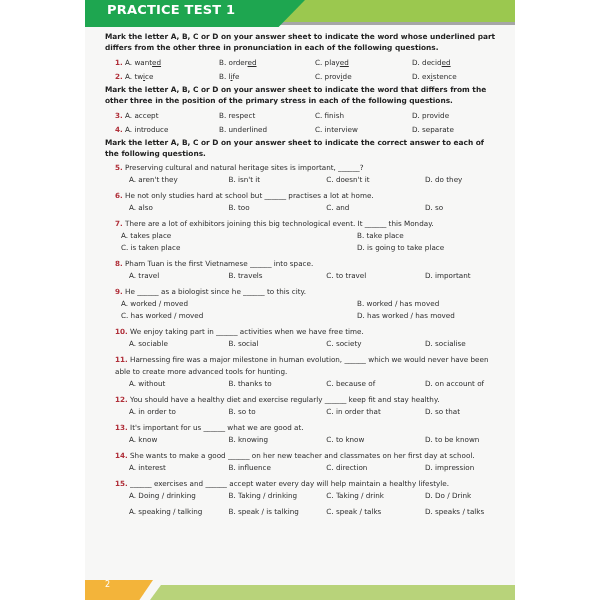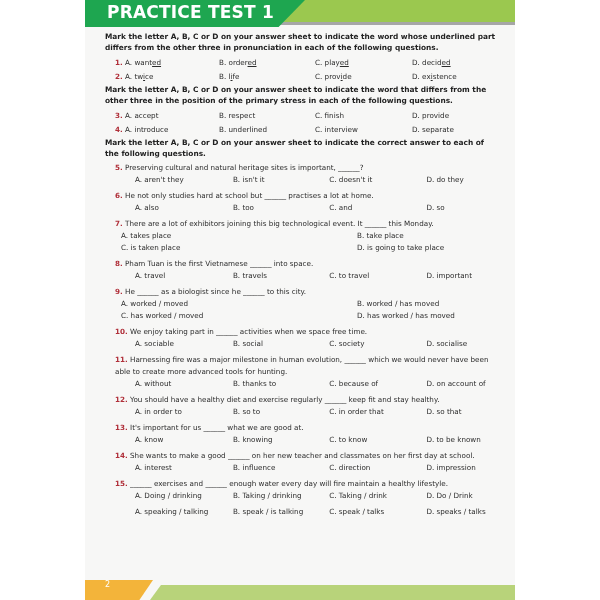--- a/index.html
+++ b/index.html
@@ -5,31 +5,31 @@
   html, body { margin:0; padding:0; }
   body { width:600px; height:600px; background:#ffffff; position:relative; overflow:hidden;
          font-family:"DejaVu Sans", sans-serif; color:#2b2b2b; }
   .page { position:absolute; left:85px; top:0; width:430px; height:600px; background:#f7f7f6; }
   .hdr { position:absolute; left:85px; top:0; width:430px; height:27px; }
   .hdr .lime { position:absolute; left:0; top:0; width:430px; height:22px; background:#9bc84f; }
   .hdr .grey { position:absolute; left:190px; top:22px; width:240px; height:3px; background:#a6a6a6; }
   .hdr .green { position:absolute; left:0; top:0; width:220px; height:27px; background:#1ea650;
                 clip-path:polygon(0 0, 100% 0, 88% 100%, 0 100%); }
   .hdr .title { position:absolute; left:22px; top:2px; font-family:"DejaVu Sans", sans-serif; font-weight:bold;
-                font-size:17px; color:#ffffff; letter-spacing:0.2px; }
+                font-size:13px; color:#ffffff; letter-spacing:0.2px; }
   .content { position:absolute; left:105px; top:31px; width:392px; font-size:7.2px; line-height:12px; }
   .instr { font-weight:bold; font-size:7.4px; line-height:11px; color:#222; margin:0 0 3px 0; }
   .q { position:relative; margin-left:10px; }
   .row4 { display:flex; height:14px; align-items:center; }
   .row4 > div { flex:none; }
   .c1 { width:104px; } .c2 { width:96px; } .c3 { width:97px; } .c4 { width:90px; }
   .num { color:#b0303a; font-weight:bold; }
   .stem { height:12px; }
   .stem2 { line-height:12px; }
-  .opts { display:flex; height:12px; margin-left:20px;gap:21px; }
+  .opts { display:flex; height:12px; margin-left:14px;gap:21px; }
   .opts2 { display:flex; height:12px; margin-left:6px;gap:36px; }
   .opts2 > div:first-child { width:200px; }
   .gap { height:4px; }
   u { text-decoration:underline; text-underline-offset:1px; }
   .footer-orange { position:absolute; left:85px; top:580px; width:68px; height:20px; background:#f3b43a;
                    clip-path:polygon(0 0, 100% 0, 80% 100%, 0 100%); }
   .footer-lime { position:absolute; left:150px; top:585px; width:365px; height:15px; background:#b8d37a;
                  clip-path:polygon(3% 0, 100% 0, 100% 100%, 0 100%); }
   .pagenum { position:absolute; left:105px; top:580px; font-size:8px; color:#ffffff; }
 </style>
@@ -139,21 +139,21 @@
       <div>B. worked / has moved</div>
     </div>
     <div class="opts2">
       <div>C. has worked / moved</div>
       <div>D. has worked / has moved</div>
     </div>
   </div>
   <div class="gap"></div>
 
   <div class="q">
-    <div class="stem"><span class="num">10.</span> <span>We enjoy taking part in ______ activities when we space free time.</span></div>
+    <div class="stem"><span class="num">10.</span> <span>We enjoy taking part in ______ activities when we have free time.</span></div>
     <div class="opts">
       <div class="c1" style="width:98px">A. sociable</div>
       <div class="c2">B. social</div>
       <div class="c3">C. society</div>
       <div class="c4">D. socialise</div>
     </div>
   </div>
   <div class="gap"></div>
 
   <div class="q">
@@ -194,21 +194,21 @@
     <div class="opts">
       <div class="c1" style="width:98px">A. interest</div>
       <div class="c2">B. influence</div>
       <div class="c3">C. direction</div>
       <div class="c4">D. impression</div>
     </div>
   </div>
   <div class="gap"></div>
 
   <div class="q">
-    <div class="stem"><span class="num">15.</span> <span>______ exercises and ______ enough water every day will fire maintain a healthy lifestyle.</span></div>
+    <div class="stem"><span class="num">15.</span> <span>______ exercises and ______ accept water every day will help maintain a healthy lifestyle.</span></div>
     <div class="opts">
       <div class="c1" style="width:98px">A. Doing / drinking</div>
       <div class="c2">B. Taking / drinking</div>
       <div class="c3">C. Taking / drink</div>
       <div class="c4">D. Do / Drink</div>
     </div>
   </div>
   <div class="gap"></div>
 
   <div class="q">

